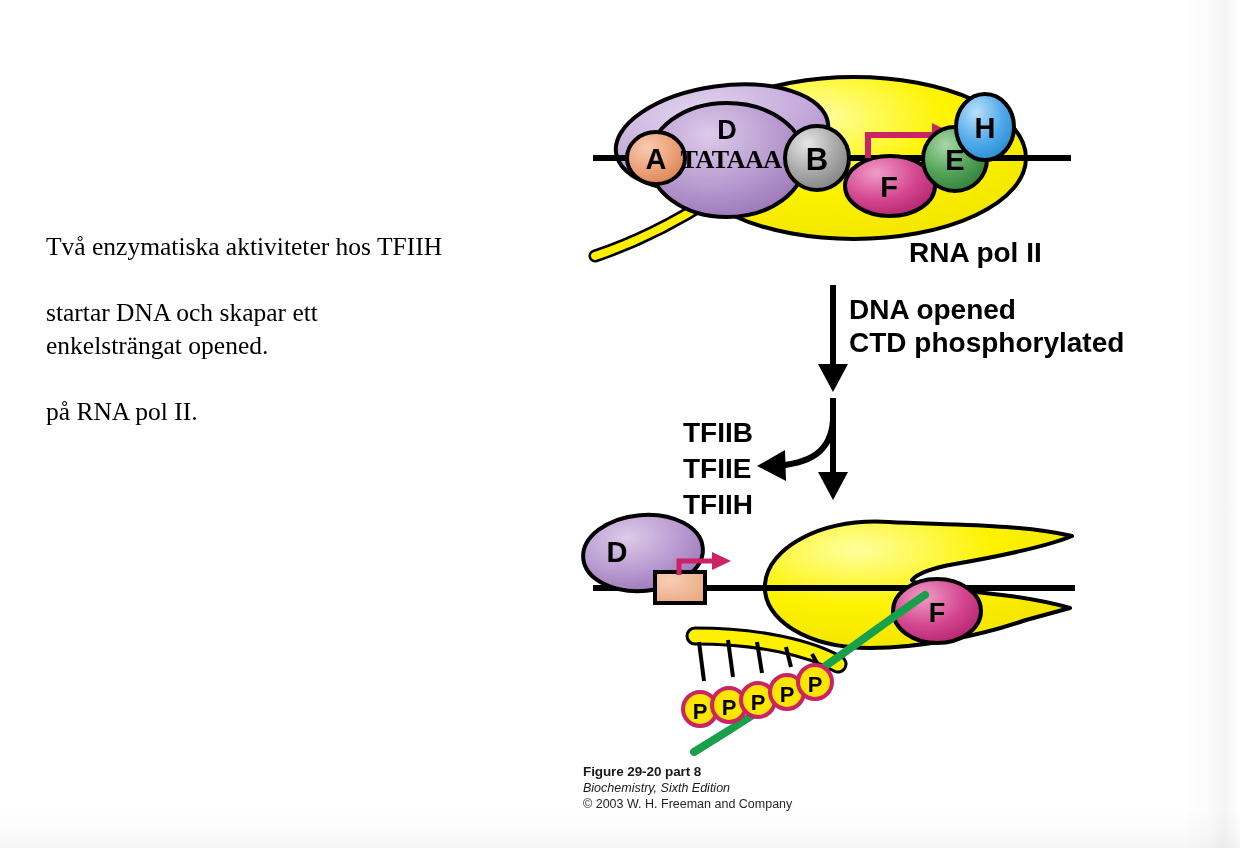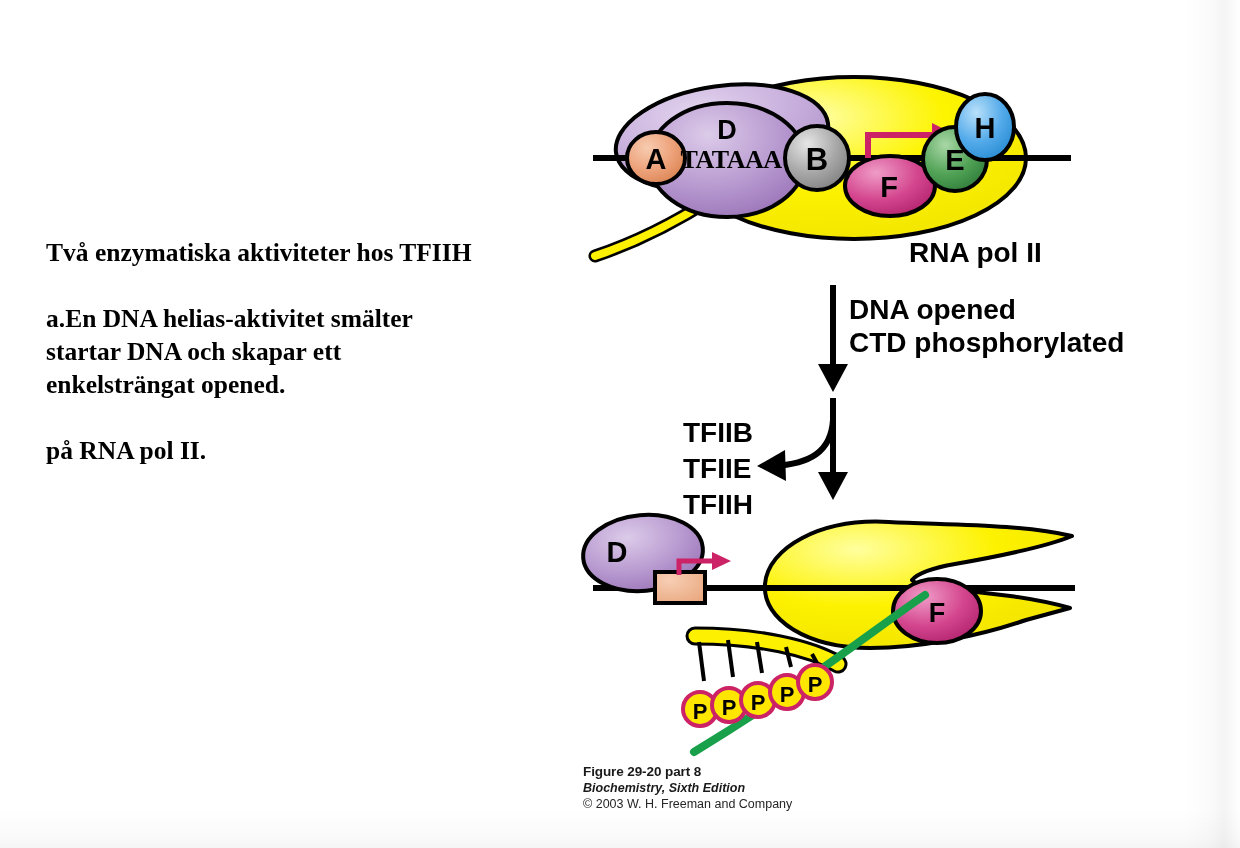--- a/index.html
+++ b/index.html
@@ -29,26 +29,25 @@
     left: 0; bottom: 0;
     width: 1240px; height: 40px;
     background: linear-gradient(to bottom, rgba(0,0,0,0) 0%, rgba(0,0,0,0.02) 70%, rgba(0,0,0,0.04) 100%);
     pointer-events: none;
   }
 
   
   #body-text {
     position: absolute;
     left: 46px;
-    top: 236px;
+    top: 230px;
     width: 470px;
     color: #000000;
     font-size: 25.5px;
     line-height: 33px;
-    font-weight: bold;
   }
   #body-text p {
     margin: 0 0 0 0;
   }
   #body-text .gap {
     height: 33px;
   }
 
   
   #figure {
@@ -72,39 +71,38 @@
     color: #1a1a1a;
   }
   #caption .cap-title {
     font-size: 13.5px;
     font-weight: bold;
     letter-spacing: -0.1px;
     line-height: 17px;
   }
   #caption .cap-book {
     font-size: 12.5px;
-    font-weight: bold;
+    font-weight: normal;
     font-style: italic;
     line-height: 16px;
   }
   #caption .cap-copy {
     font-size: 12.5px;
     line-height: 17px;
     color: #262626;
   }
 </style>
 </head>
 <body>
 
 <div id="slide">
 
   <div id="body-text">
     <p>Två enzymatiska aktiviteter hos TFIIH</p>
     <div class="gap"></div>
-    <p>a.En DNA helias-aktivitet smälter</p>
     <p>startar DNA och skapar ett</p>
     <p>enkelsträngat opened.</p>
     <div class="gap"></div>
     <p>på RNA pol II.</p>
   </div>
 
   <div id="figure">
     <svg width="1240" height="848" viewBox="0 0 1240 848" xmlns="http://www.w3.org/2000/svg">
       <defs>
         <radialGradient id="gradA" cx="35%" cy="30%" r="80%">

